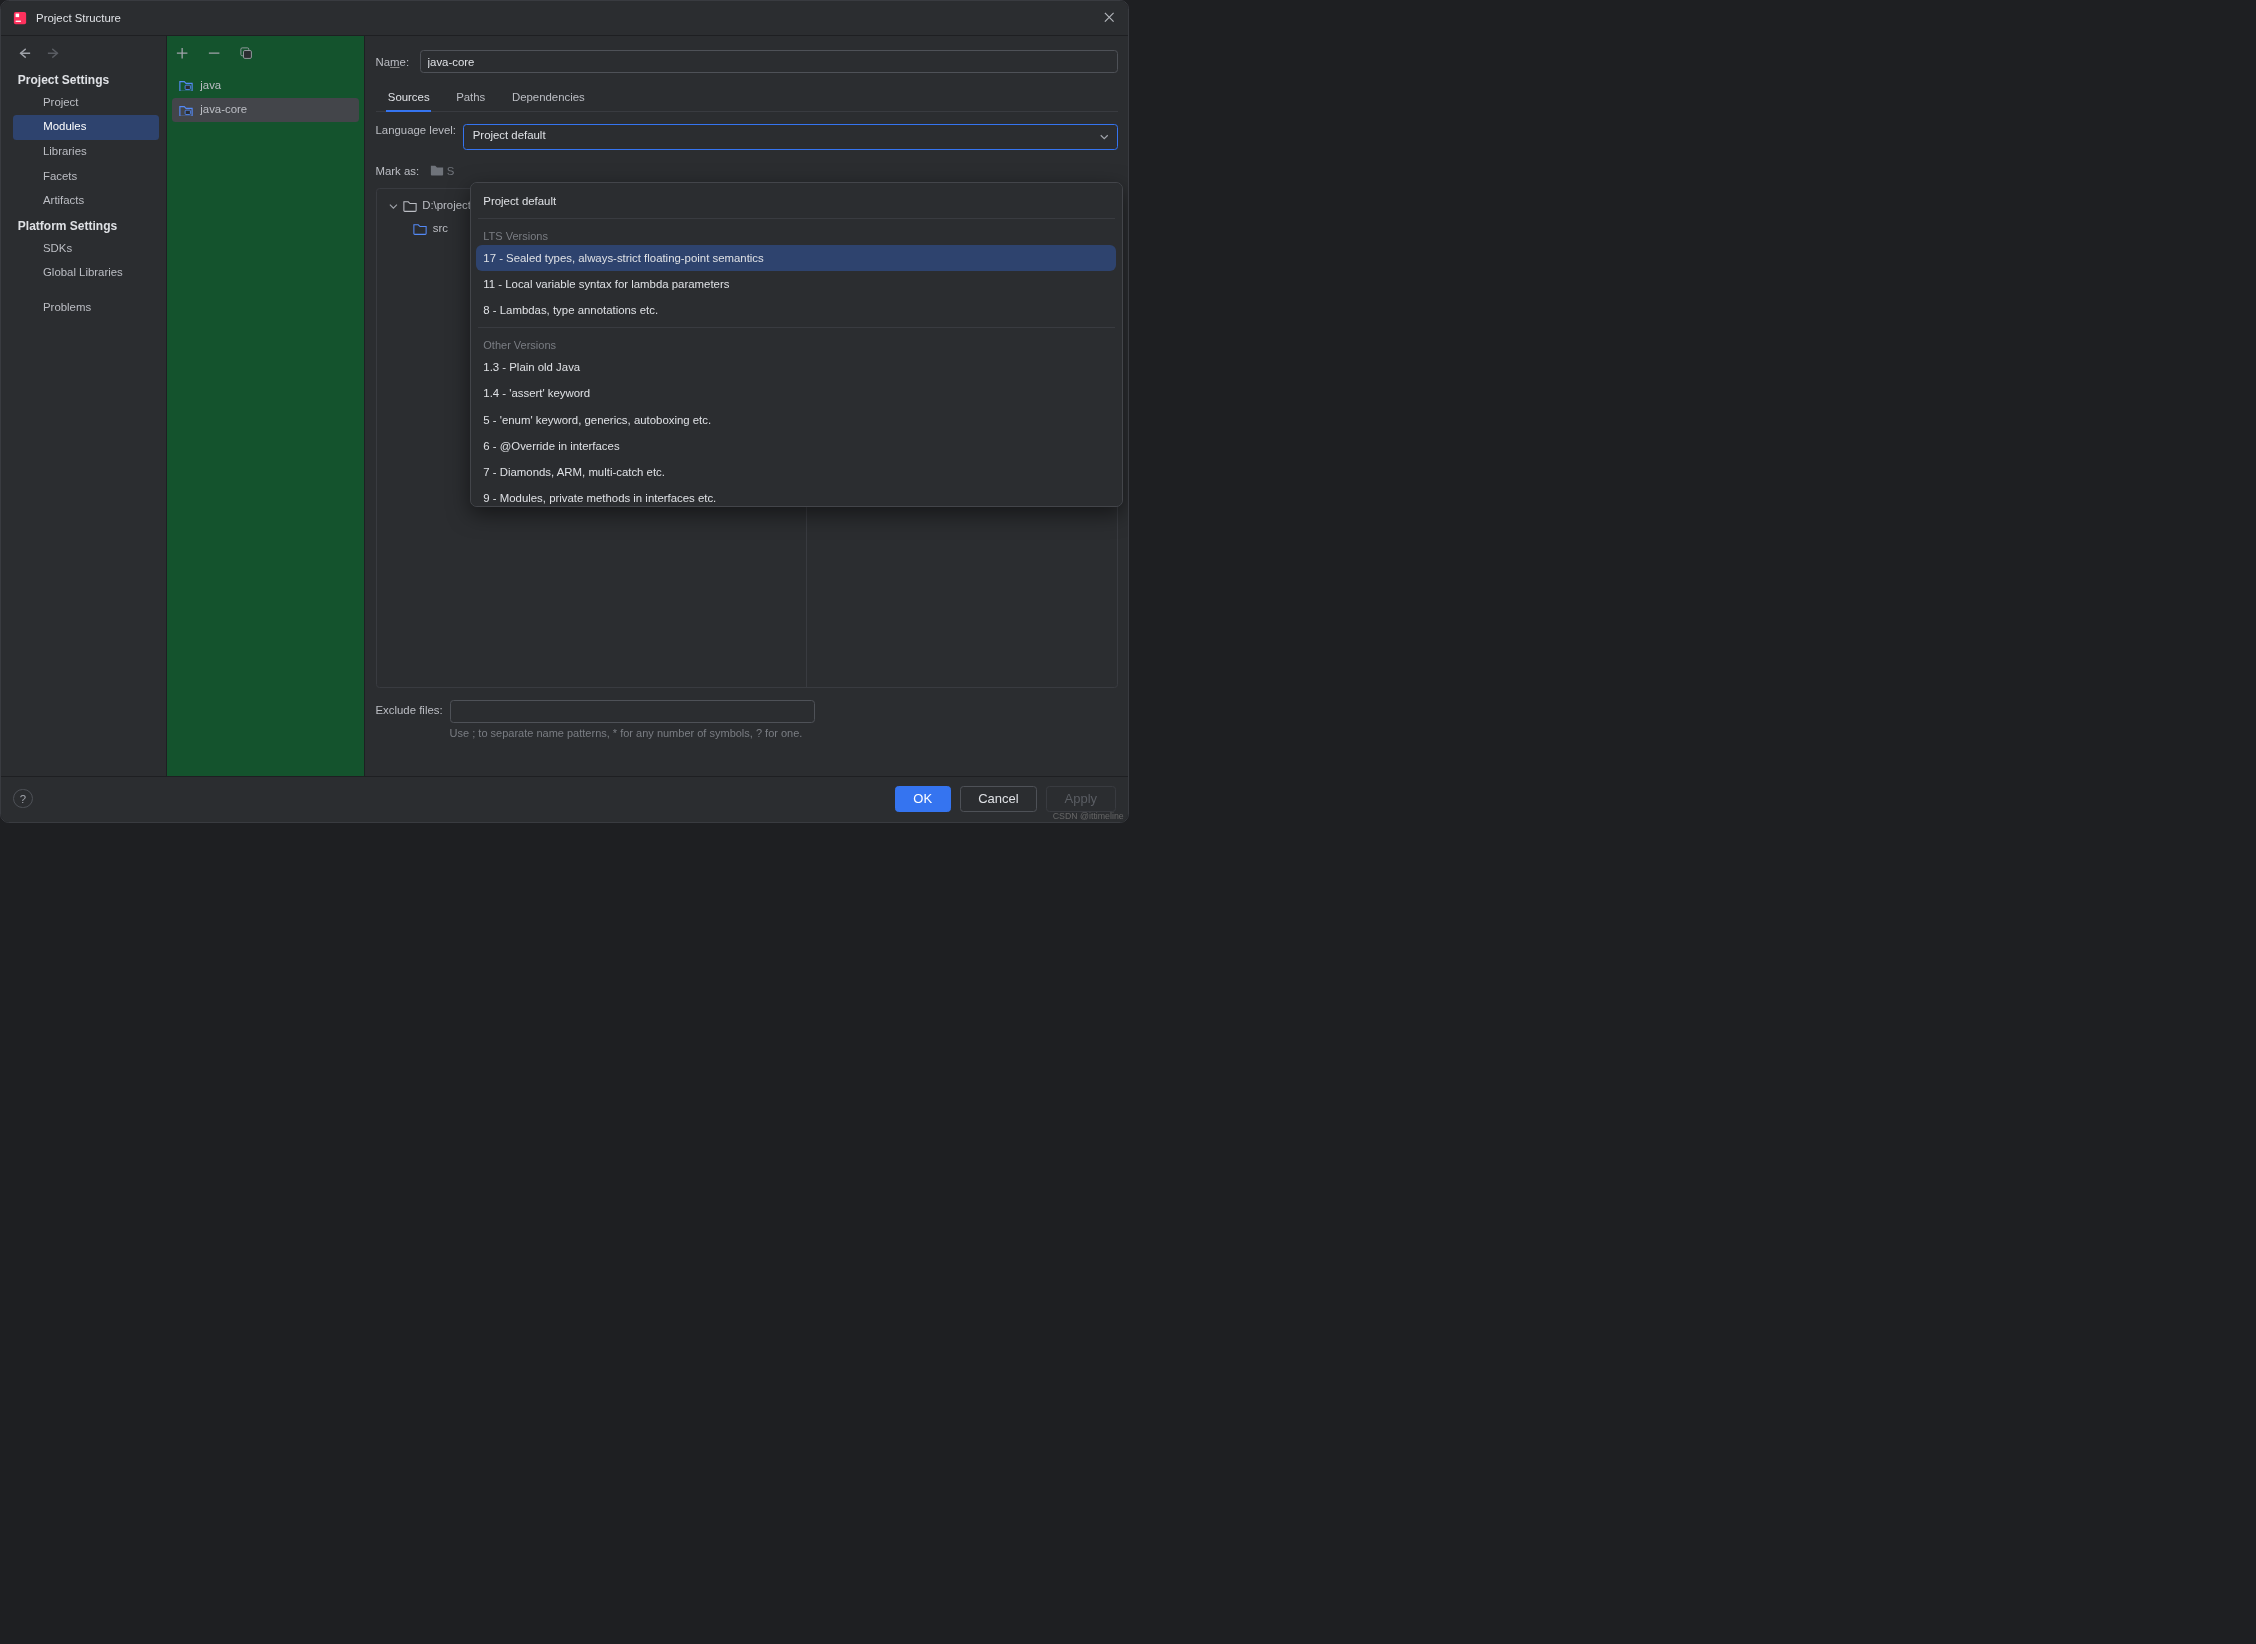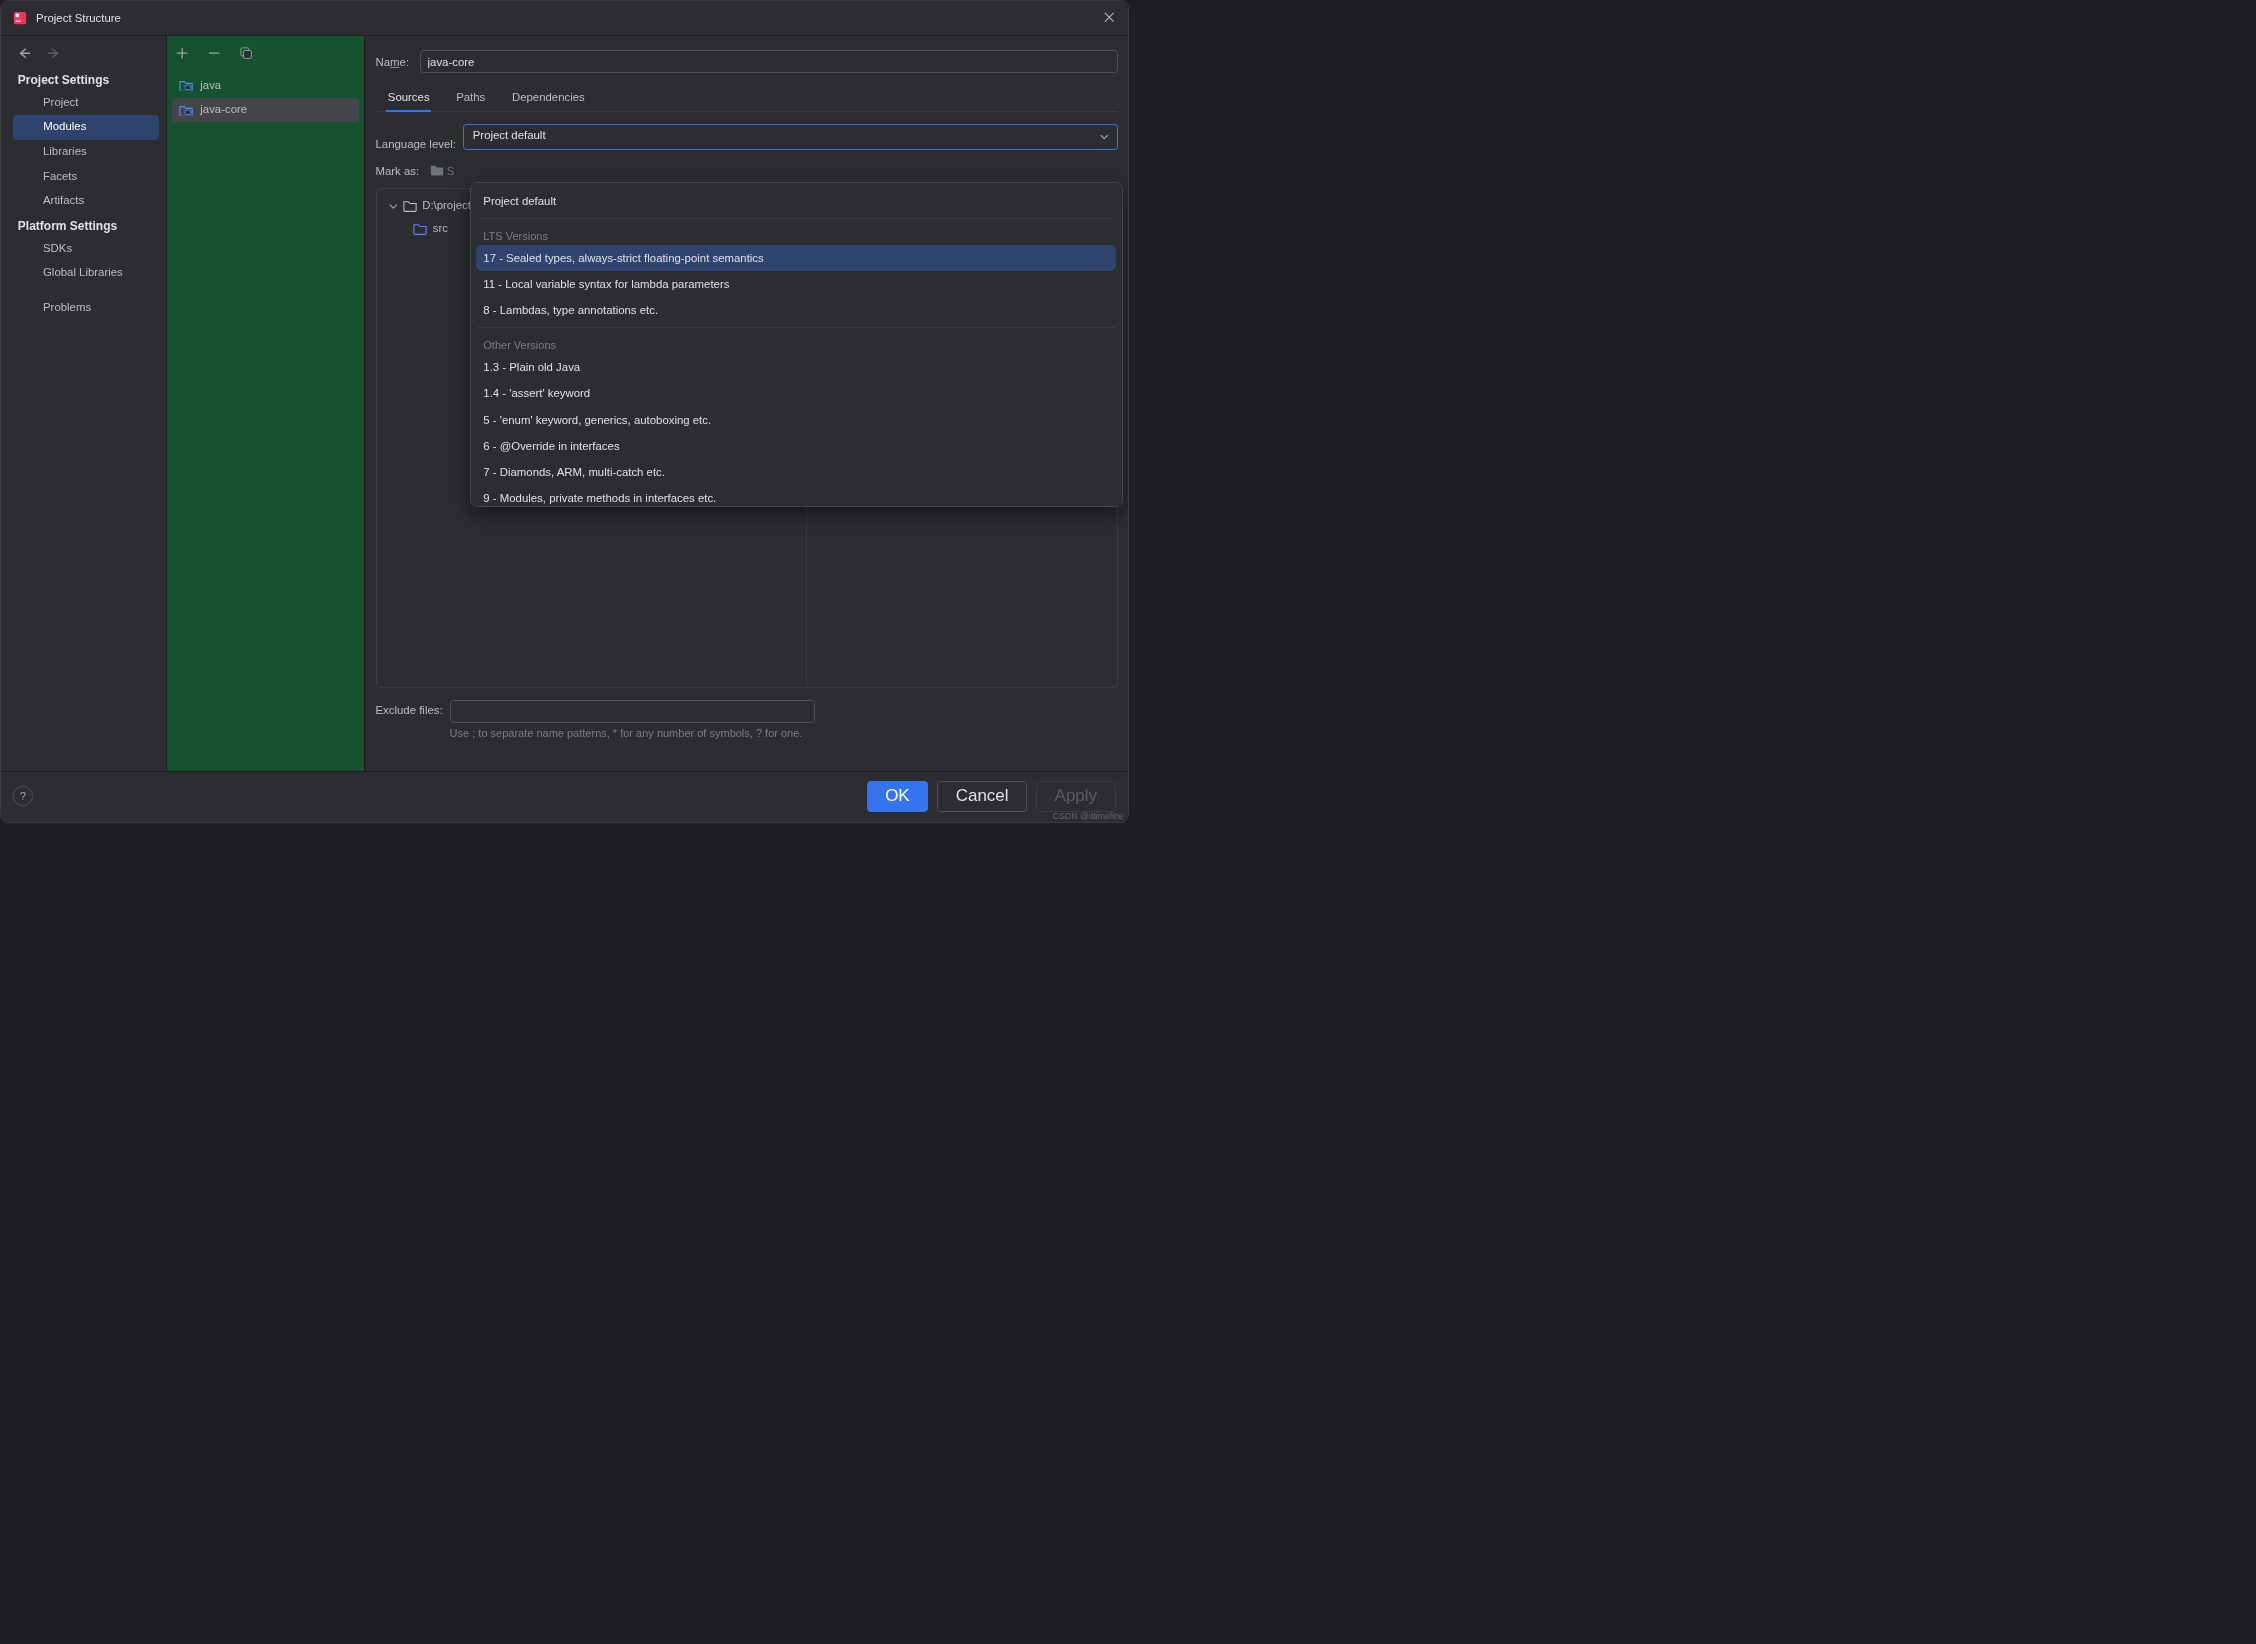--- a/index.html
+++ b/index.html
@@ -33,35 +33,35 @@
 .module-item.selected { background: #43454a; border-radius: 3.5px; margin: 0 5.3px; padding-left: 7px; }
 .mod-icon { width: 14px; height: 14px; display: inline-flex; align-items: center; justify-content: center; }
 .right-panel { flex: 1; background: #2b2d30; display: flex; flex-direction: column; padding: 8.8px 10.5px 0 10.5px; min-width: 0; position: relative; }
 .name-row { display: flex; align-items: center; gap: 10.5px; padding: 5.3px 0 8.8px 0; }
 .name-row label { color: #bcbec4; }
 .name-row .underline { text-decoration: underline; text-decoration-color: #888; }
 .text-input { flex: 1; background: #2b2d30; border: 0.9px solid #4e5157; border-radius: 3.5px; padding: 3.5px 7px; color: #dfe1e5; font-size: 11.4px; height: 23px; }
 .tabs { display: flex; gap: 23px; padding: 3.5px 0 0 10.5px; border-bottom: 0.9px solid #393b40; }
 .tab { padding: 5.3px 1.8px 7px 1.8px; color: #bcbec4; cursor: pointer; font-size: 11.4px; }
 .tab.active { color: #dfe1e5; border-bottom: 2.6px solid #3574f0; margin-bottom: -0.9px; }
-.lang-row { display: flex; align-items: flex-end; gap: 7px; padding: 12.3px 0 8.8px 0; }
+.lang-row { display: flex; align-items: flex-start; gap: 7px; padding: 12.3px 0 8.8px 0; }
 .combo { flex: 1; border: 1.8px solid #3574f0; border-radius: 3.5px; background: #2b2d30; color: #dfe1e5; padding: 3.5px 24.6px 3.5px 8.8px; height: 26px; position: relative; cursor: pointer; }
 .combo .chevron { position: absolute; right: 7px; top: 50%; transform: translateY(-50%); }
 .markas-row { display: flex; align-items: center; gap: 10.5px; padding: 5.3px 0; color: #bcbec4; }
 .folder-icon-muted { color: #6f737a; }
 .tree-area { border: 0.9px solid #393b40; border-radius: 3.5px; margin-top: 5.3px; height: 500px; background: #2b2d30; overflow: hidden; }
 .tree-panel { width: 430px; height: 100%; border-right: 0.9px solid #393b40; padding: 5.3px 0; }
 .tree-row { display: flex; align-items: center; gap: 5.3px; padding: 1.8px 7px; font-size: 11.4px; line-height: 19.3px; cursor: pointer; }
 .tree-row .indent { display: inline-block; }
 .exclude-row { display: flex; align-items: flex-start; gap: 7px; padding: 12.3px 0 3.5px 0; }
 .hint { color: #7a7d83; font-size: 11px; padding: 3.5px 0 0 0; }
 .footer { display: flex; align-items: center; justify-content: space-between; padding: 8.8px 12.3px 10.5px 12.3px; background: #2b2d30; border-top: 0.9px solid #1e1f22; }
 .help-btn { width: 19.3px; height: 19.3px; border: 0.9px solid #4e5157; border-radius: 50%; display: flex; align-items: center; justify-content: center; color: #a0a3aa; cursor: pointer; }
 .btn-row { display: flex; gap: 8.8px; }
-.btn { border-radius: 3.5px; padding: 4.4px 17.6px; font-size: 17px; cursor: pointer; border: 0.9px solid #4e5157; background: #2b2d30; color: #dfe1e5; }
+.btn { border-radius: 3.5px; padding: 4.4px 17.6px; font-size: 13px; cursor: pointer; border: 0.9px solid #4e5157; background: #2b2d30; color: #dfe1e5; }
 .btn.primary { background: #3574f0; border-color: #3574f0; color: #fff; }
 .btn.disabled { color: #5a5d63; border-color: #393b40; cursor: default; }
 .dropdown { position: absolute; top: 146px; left: 105px; right: 5.3px; background: #2b2d30; border: 0.9px solid #43454a; border-radius: 7px; box-shadow: 0 7px 21px rgba(0,0,0,0.5); padding: 5.3px 0; z-index: 50; max-height: 325px; overflow-y: auto; }
 .dd-item { padding: 3.5px 12.3px; font-size: 11.4px; line-height: 19.3px; color: #dfe1e5; cursor: pointer; }
 .dd-item.highlight { background: #2e436e; border-radius: 6px; margin: 0 5.3px; padding-left: 7px; }
 .dd-header { padding: 7px 12.3px 3.5px 12.3px; color: #7a7d83; font-size: 11px; }
 .dd-sep { border-top: 0.9px solid #393b40; margin: 3.5px 7px; }
 .watermark { position: absolute; right: 5.3px; bottom: 1.8px; color: #666; font-size: 8.8px; }
 </style>
 </head>

